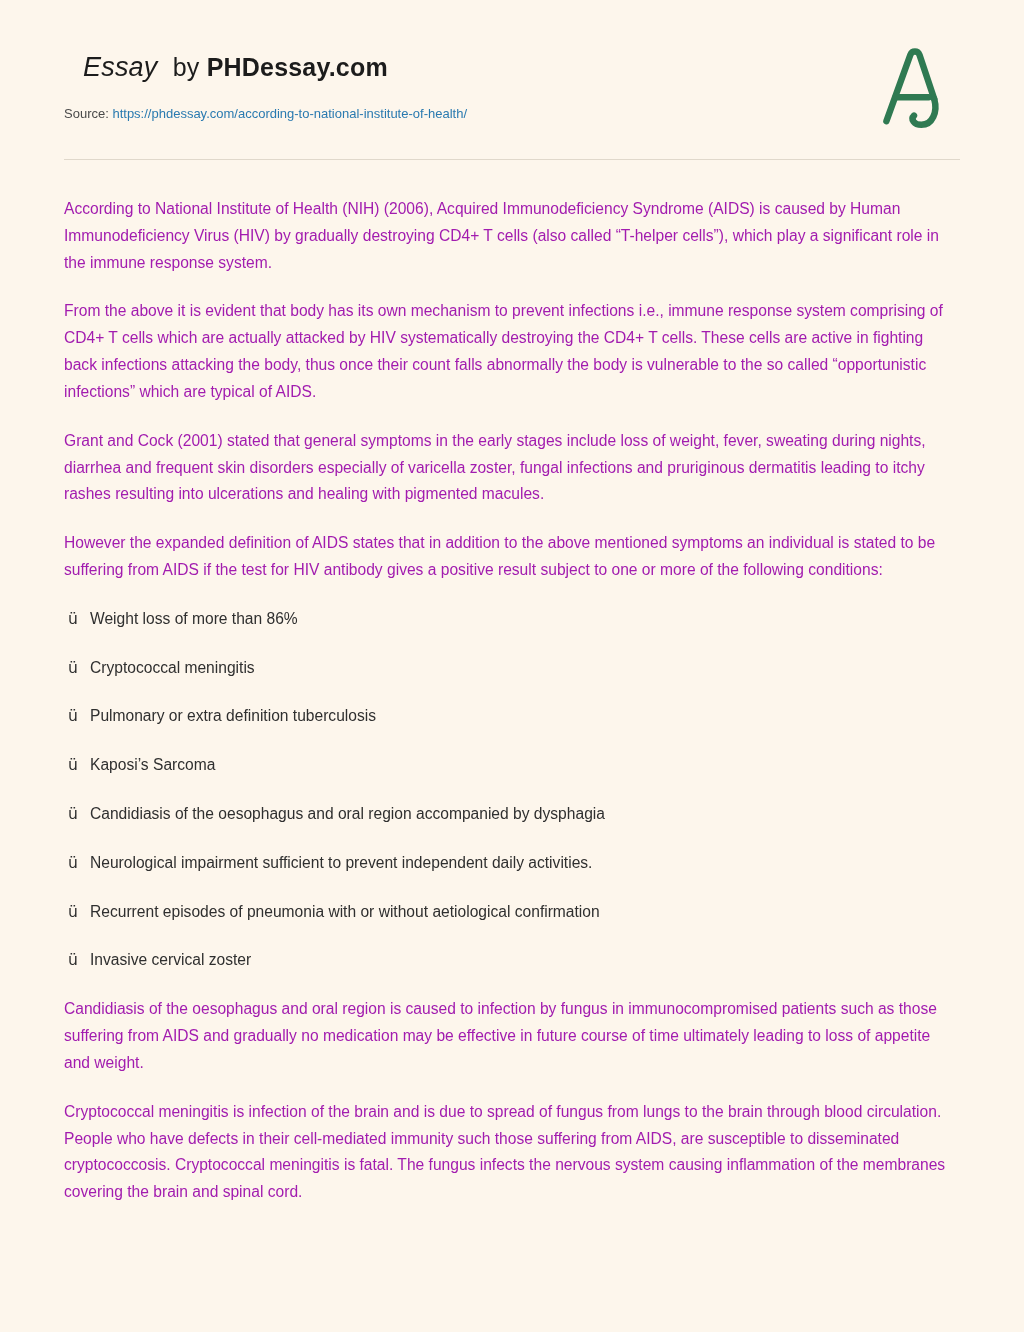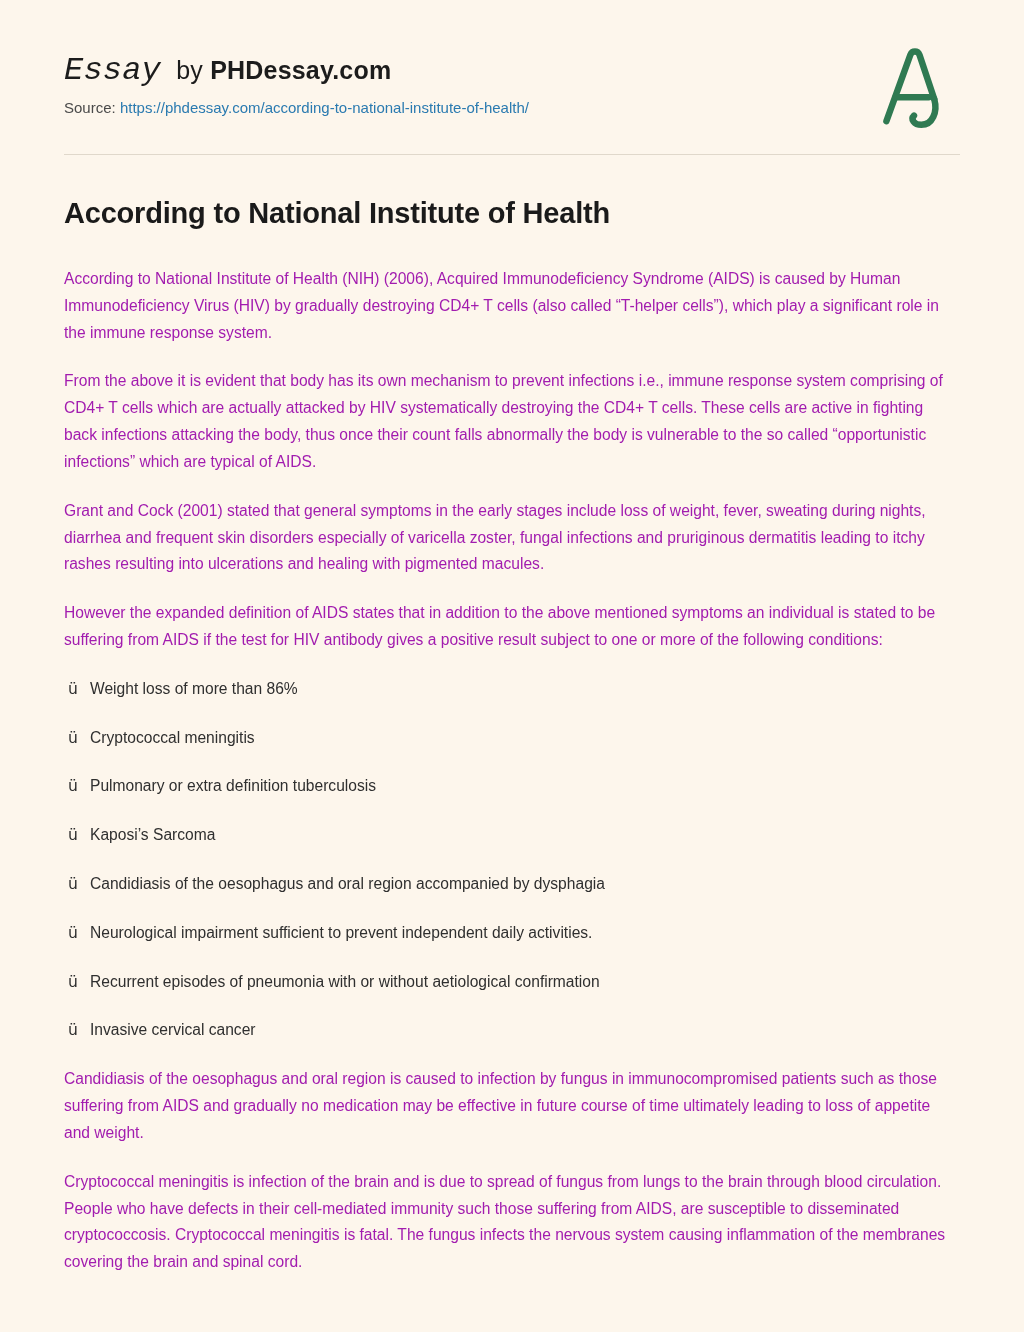--- a/index.html
+++ b/index.html
@@ -27,33 +27,34 @@
     position: relative;
   }
   .brand-line {
     font-size: 25px;
     color: #1c1c1c;
     font-weight: 400;
     letter-spacing: 0.2px;
   }
   .brand-line .brand-essay {
     font-style: italic;
-    font-family: Liberation Mono, monospace;
-    font-size: 32px;
+    font-family: Liberation Sans, sans-serif;
+    font-size: 27px;
+    margin-left: 19px;
   }
   .brand-line .brand-by {
     font-style: normal;
     margin-left: 8px;
   }
   .brand-line .brand-name {
     font-weight: 700;
   }
   .source-line {
-    margin-top: 10px;
-    font-size: 15px;
+    margin-top: 23px;
+    font-size: 13px;
     color: #4a4a4a;
   }
   .source-line a {
     color: #2a7ab0;
     text-decoration: none;
     word-break: break-all;
   }
   .logo {
     position: absolute;
     right: 64px;
@@ -113,21 +114,20 @@
 
     <svg class="logo" viewBox="0 0 100 100" aria-hidden="true">
       <path d="M20 86 L46 14 C48 9 54 9 56 14 L72 62" fill="none" stroke="#2f7a52" stroke-width="7" stroke-linecap="round"></path>
       <path d="M30 60 L66 60" fill="none" stroke="#2f7a52" stroke-width="7" stroke-linecap="round"></path>
       <path d="M72 62 C76 76 70 90 58 90 C50 90 46 84 50 80" fill="none" stroke="#2f7a52" stroke-width="7" stroke-linecap="round"></path>
     </svg>
   </div>
 
   <div class="divider"></div>
 
-  <h1 class="title">According to National Institute of Health</h1>
 
   <div class="content">
     <p>According to National Institute of Health (NIH) (2006), Acquired Immunodeficiency Syndrome (AIDS) is caused by Human Immunodeficiency Virus (HIV) by gradually destroying CD4+ T cells (also called “T-helper cells”), which play a significant role in the immune response system.</p>
     <p>From the above it is evident that body has its own mechanism to prevent infections i.e., immune response system comprising of CD4+ T cells which are actually attacked by HIV systematically destroying the CD4+ T cells. These cells are active in fighting back infections attacking the body, thus once their count falls abnormally the body is vulnerable to the so called “opportunistic infections” which are typical of AIDS.</p>
     <p>Grant and Cock (2001) stated that general symptoms in the early stages include loss of weight, fever, sweating during nights, diarrhea and frequent skin disorders especially of varicella zoster, fungal infections and pruriginous dermatitis leading to itchy rashes resulting into ulcerations and healing with pigmented macules.</p>
     <p>However the expanded definition of AIDS states that in addition to the above mentioned symptoms an individual is stated to be suffering from AIDS if the test for HIV antibody gives a positive result subject to one or more of the following conditions:</p>
 
     <div class="bullet">
       <span class="mark">ü</span><span>Weight loss of more than 86%</span>
     </div>
@@ -143,21 +143,21 @@
     <div class="bullet">
       <span class="mark">ü</span><span>Candidiasis of the oesophagus and oral region accompanied by dysphagia</span>
     </div>
     <div class="bullet">
       <span class="mark">ü</span><span>Neurological impairment sufficient to prevent independent daily activities.</span>
     </div>
     <div class="bullet">
       <span class="mark">ü</span><span>Recurrent episodes of pneumonia with or without aetiological confirmation</span>
     </div>
     <div class="bullet">
-      <span class="mark">ü</span><span>Invasive cervical cancer</span>
+      <span class="mark">ü</span><span>Invasive cervical zoster</span>
     </div>
 
     <p>Candidiasis of the oesophagus and oral region is caused to infection by fungus in immunocompromised patients such as those suffering from AIDS and gradually no medication may be effective in future course of time ultimately leading to loss of appetite and weight.</p>
     <p>Cryptococcal meningitis is infection of the brain and is due to spread of fungus from lungs to the brain through blood circulation. People who have defects in their cell-mediated immunity such those suffering from AIDS, are susceptible to disseminated cryptococcosis. Cryptococcal meningitis is fatal. The fungus infects the nervous system causing inflammation of the membranes covering the brain and spinal cord.</p>
 
   </div>
 
 </div>
 
 </body></html>

